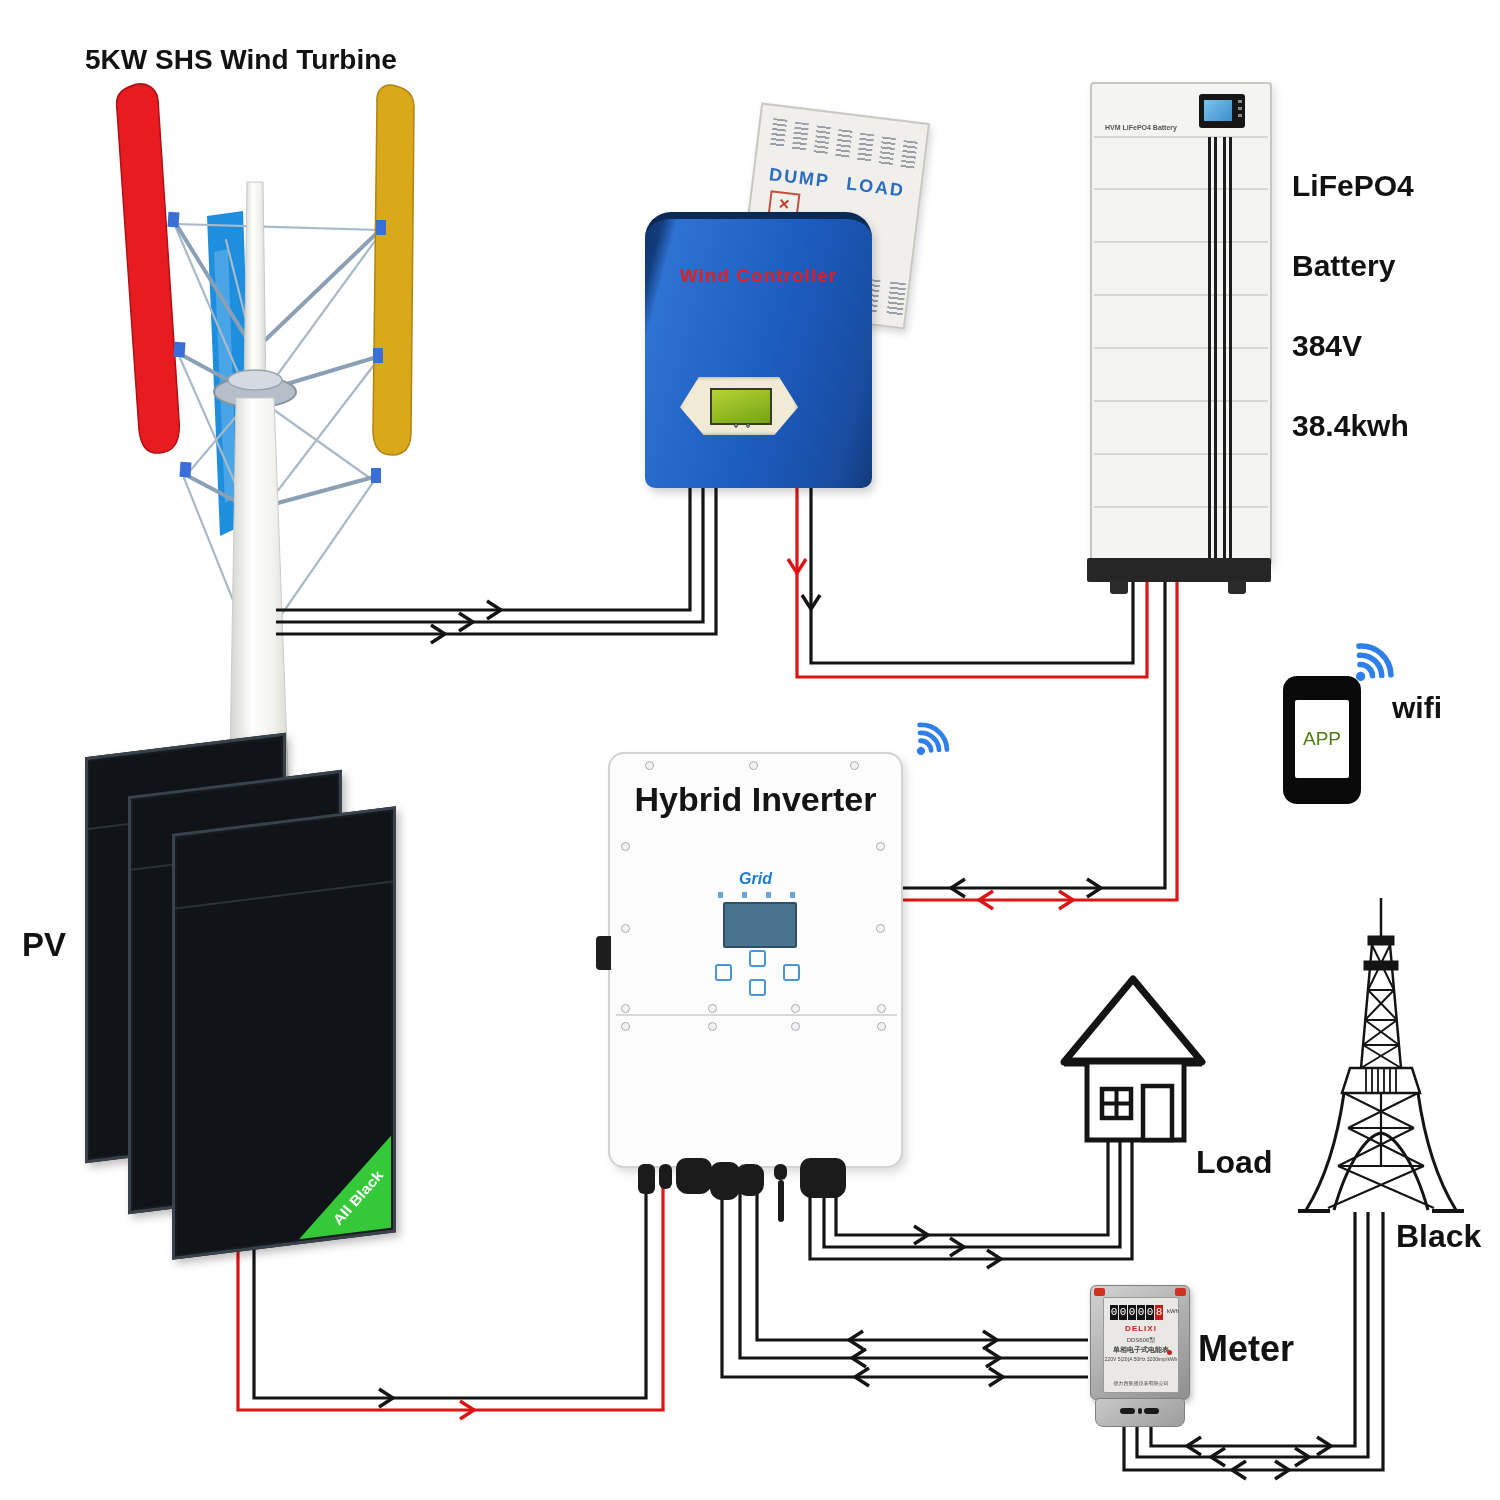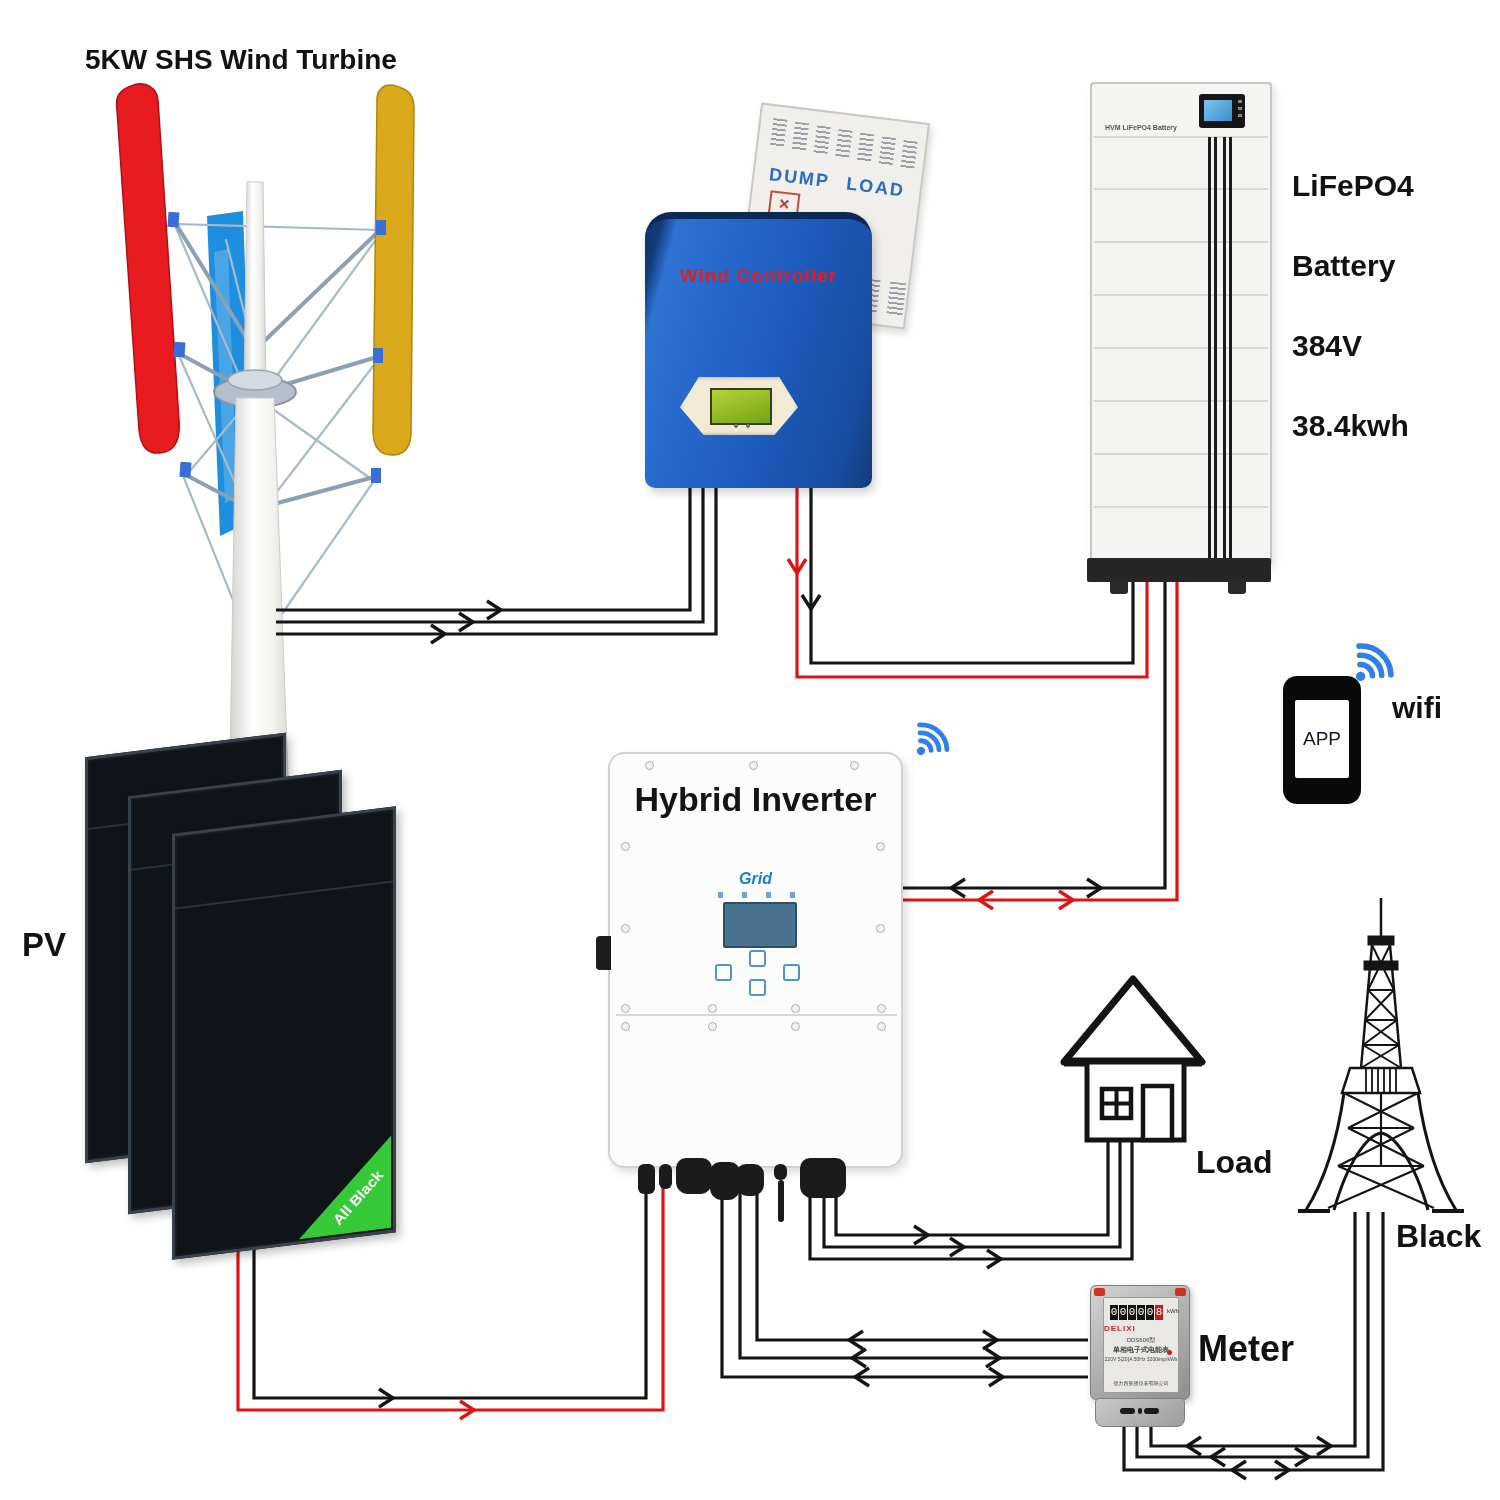--- a/index.html
+++ b/index.html
@@ -62,36 +62,36 @@
     border:2px solid #2f4f66;border-radius:2px;}
   .inv-btn{position:absolute;width:13px;height:13px;border:2px solid #4a94d8;border-radius:3px;background:#fff;}
   .screw{position:absolute;width:7px;height:7px;border:1.5px solid #a8aeb4;border-radius:50%;background:#f2f2f2;}
   .inv-seam{position:absolute;left:6px;top:260px;width:281px;height:2px;background:#d8d8d8;}
   .inv-handle{position:absolute;left:-14px;top:182px;width:15px;height:34px;background:#1d1d1d;border-radius:4px 0 0 4px;}
   .gland{position:absolute;background:#1b1b1b;border-radius:6px;}
   .gland.round{border-radius:10px 10px 12px 12px;}
   
   .phone{left:1283px;top:676px;width:78px;height:128px;background:#0a0a0a;border-radius:14px;z-index:2;}
   .phone-screen{position:absolute;left:12px;top:24px;width:54px;height:78px;background:#ffffff;border-radius:2px;
-    display:flex;align-items:center;justify-content:center;font-size:19px;color:#0f172a;}
+    display:flex;align-items:center;justify-content:center;font-size:19px;color:#4d7c0f;}
   .wifi-wrap{position:absolute;z-index:3;}
   
   .meter{left:1090px;top:1285px;width:98px;height:140px;z-index:2;}
   .meter-top{position:absolute;left:0;top:0;width:98px;height:113px;border-radius:6px;
     background:linear-gradient(145deg,#d2d2d2,#a9a9a9 60%,#8f8f8f);border:1px solid #7f7f7f;
     box-shadow:2px 3px 6px rgba(0,0,0,.25);}
   .meter-corner{position:absolute;top:2px;width:11px;height:8px;background:#d23020;border-radius:2px;}
   .meter-face{position:absolute;left:12px;top:11px;width:74px;height:94px;background:#e9e8e4;
     border:1px solid #9a9a9a;border-radius:2px;}
   .meter-counter{position:absolute;left:6px;top:7px;height:15px;display:flex;gap:1px;}
   .meter-digit{width:8px;height:15px;background:#141414;color:#fff;font-size:11px;line-height:15px;
     text-align:center;font-family:"Liberation Mono",monospace;}
   .meter-digit.red{background:#c42018;}
   .meter-kwh{position:absolute;left:63px;top:10px;font-size:6px;color:#333;}
-  .meter-brand{position:absolute;left:0;top:26px;width:100%;font-size:8px;
+  .meter-brand{position:absolute;left:0;top:26px;width:100%;text-align:center;font-size:8px;
     font-weight:bold;color:#cc1f1f;letter-spacing:1px;}
   .meter-small{position:absolute;width:100%;text-align:center;color:#444;}
   .meter-dot{position:absolute;right:6px;top:52px;width:5px;height:5px;background:#cc1f1f;border-radius:50%;}
   .meter-bottom{position:absolute;left:5px;top:113px;width:88px;height:27px;border-radius:4px 4px 8px 8px;
     background:linear-gradient(145deg,#c8c8c8,#9d9d9d);border:1px solid #808080;}
   .meter-slot{position:absolute;top:9px;width:15px;height:6px;background:#1a1a1a;border-radius:3px;}
   
   .panel{position:absolute;background:#101419;border:3px solid #39414b;box-shadow:inset 0 0 0 2px #161b21,4px 5px 9px rgba(0,0,0,.25);
     transform:skewY(-7deg);z-index:2;}
   .panel-seam{position:absolute;left:0;top:17%;width:100%;height:2px;background:#2a3138;}

